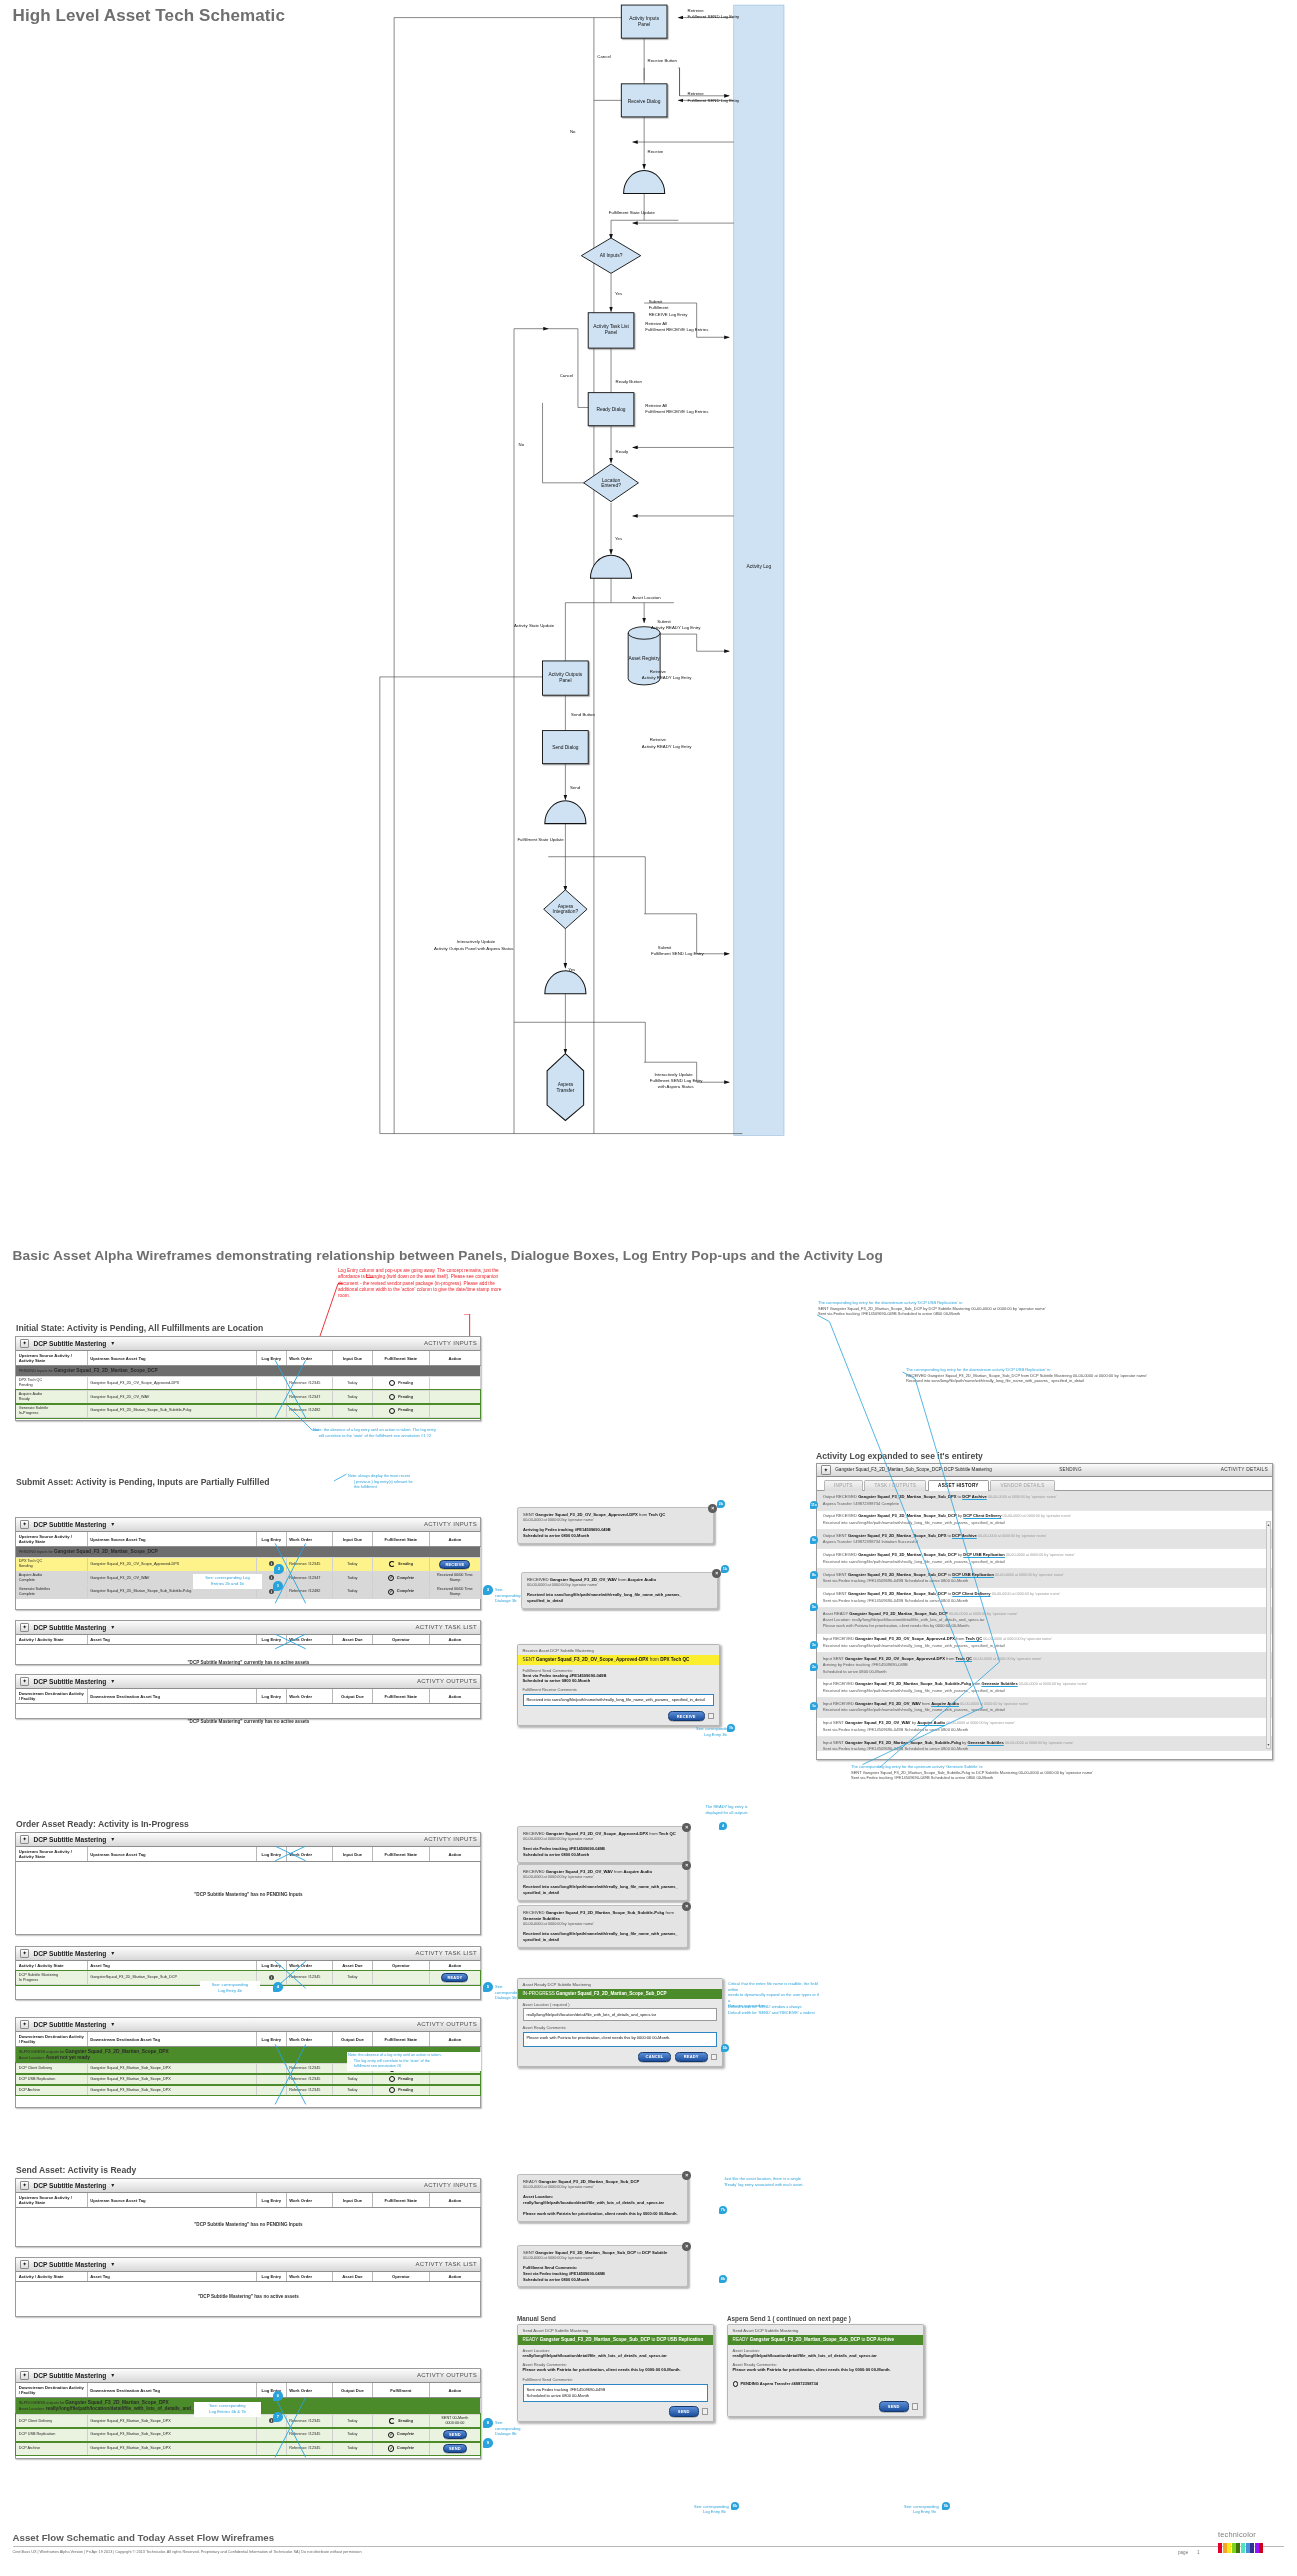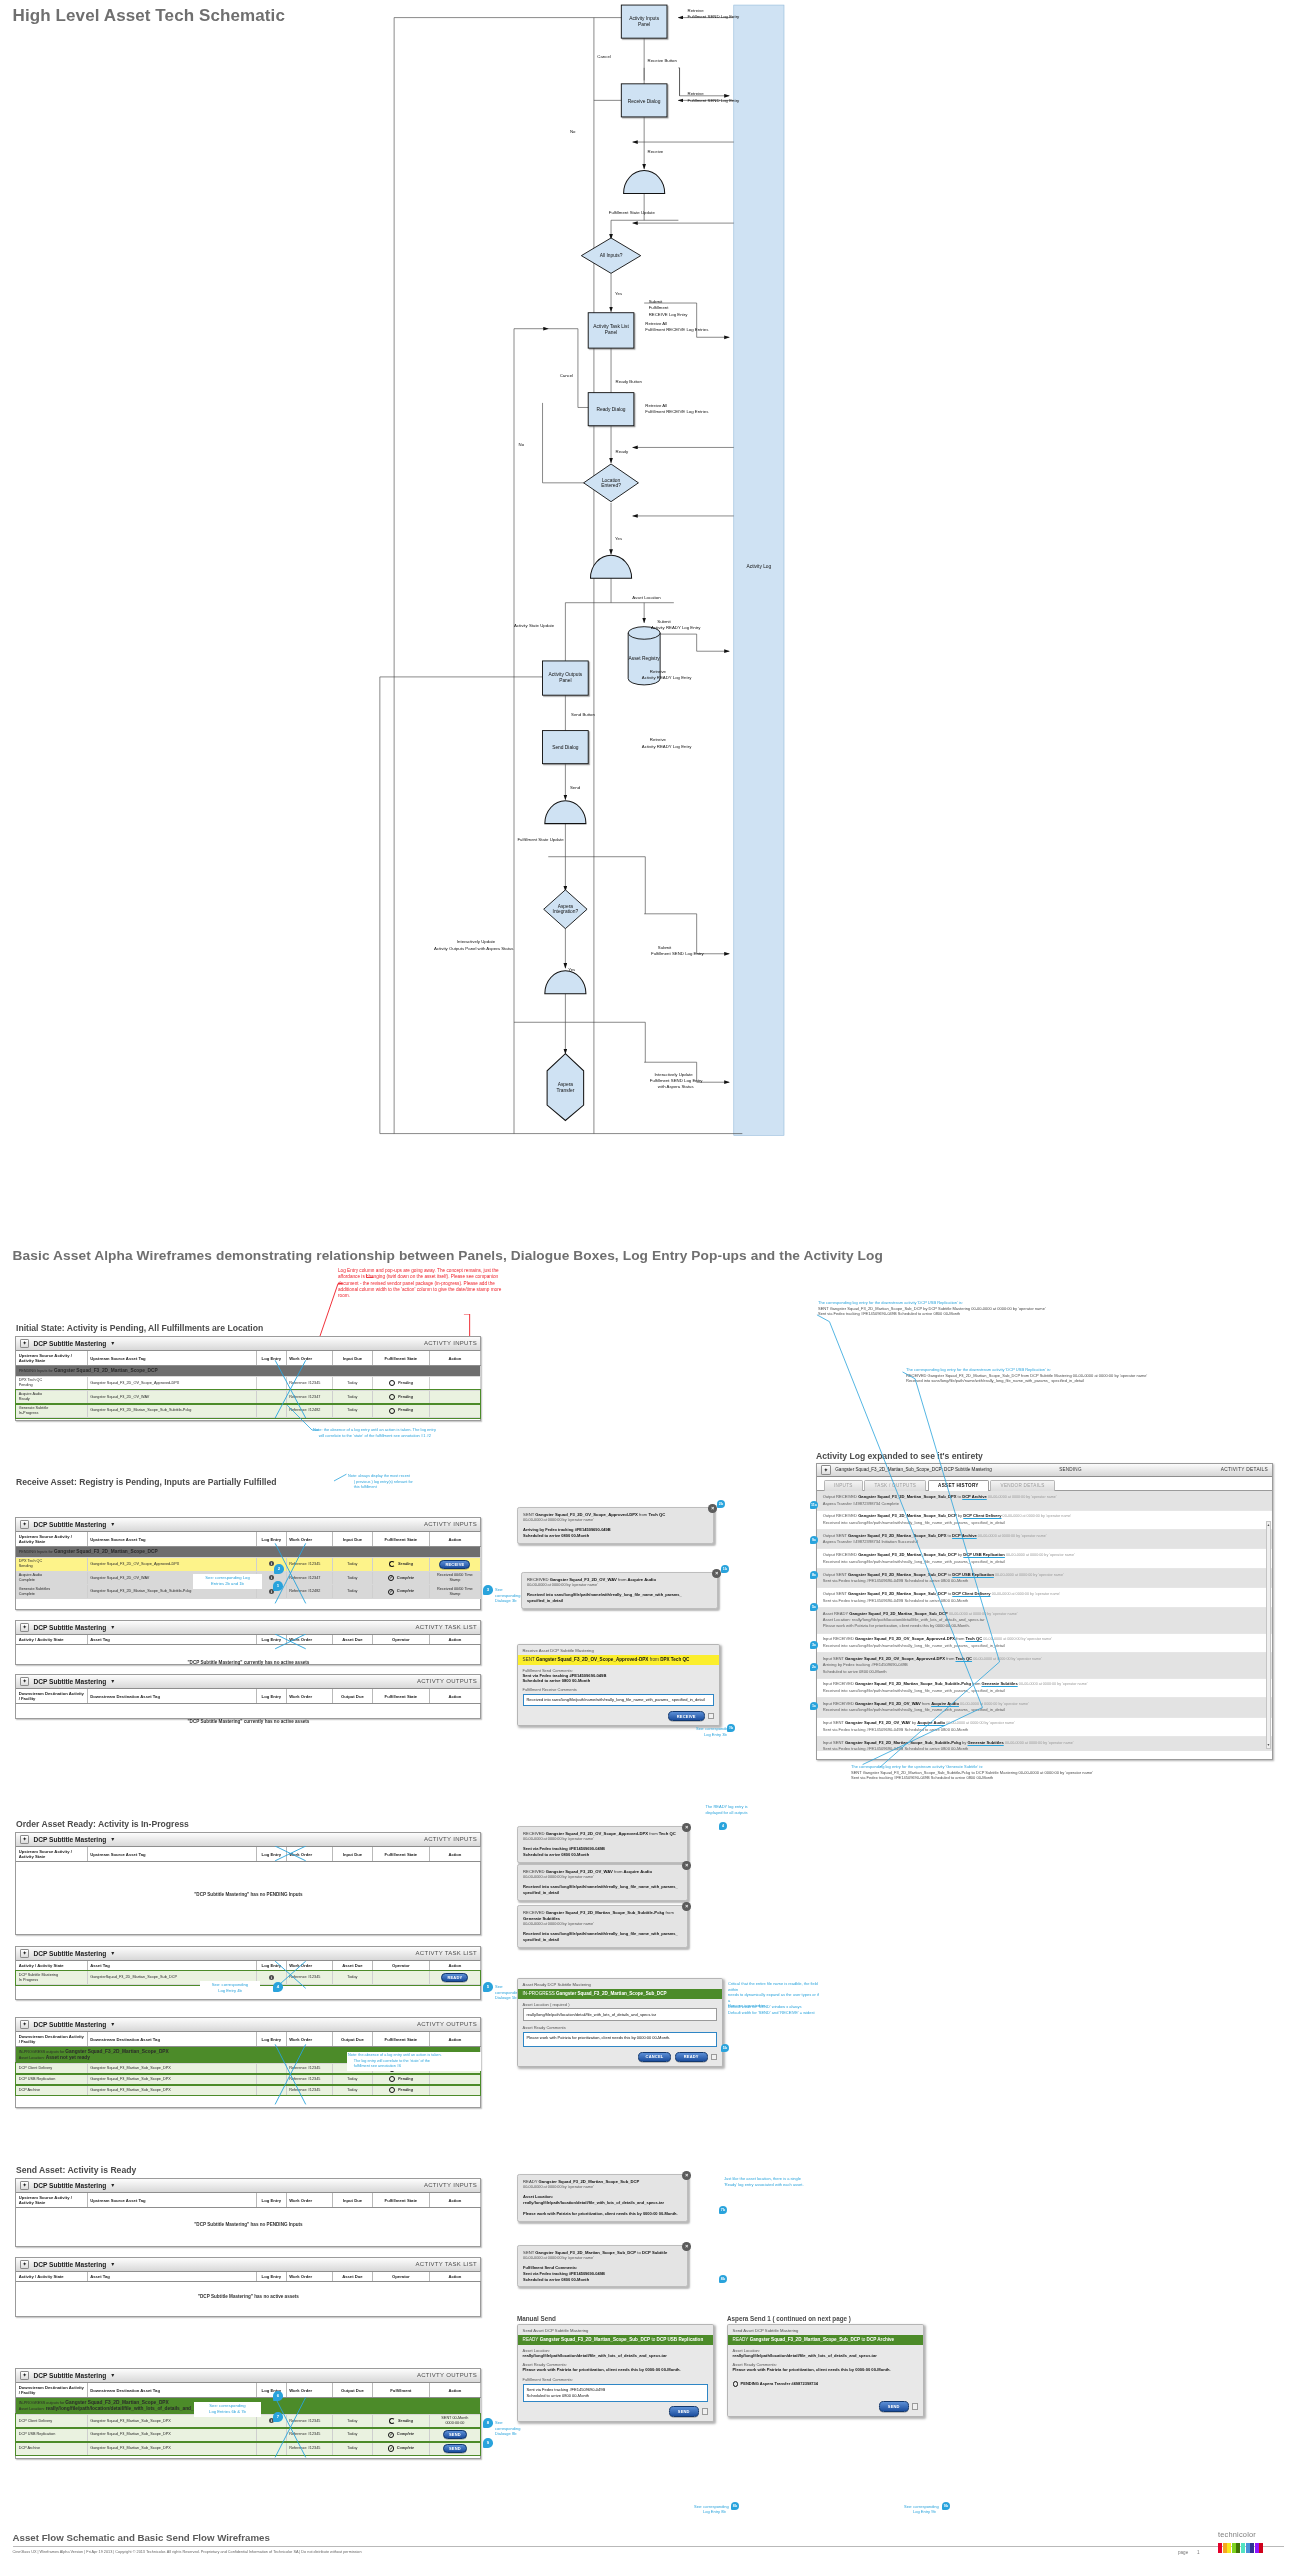--- a/index.html
+++ b/index.html
@@ -488,21 +488,21 @@
   <path d="M2 0 L56 102 M56 0 L2 102" stroke="#29a3dc" stroke-width="1.6" fill="none"></path>
 </svg>
 <div class="abs ann-blue" style="left:313px; top:1427px; width:171px;">
   <div>Note: the absence of a log entry until an action is taken. The log entry</div>
   <div style="padding-left:5.7px">will correlate to the 'state' of the fulfillment see annotation #1 #2</div>
 </div>
 <svg class="abs" style="left:286px; top:1405px;" width="34" height="28.6" viewBox="0 0 60 50">
   <path d="M2 0 L46 44 L58 44" stroke="#29a3dc" stroke-width="1.4" fill="none"></path>
 </svg>
 
-<div class="abs sect-title" style="left:16px; top:1477px;">Receive Asset: Registry is Pending, Inputs are Partially Fulfilled</div>
+<div class="abs sect-title" style="left:16px; top:1477px;">Submit Asset: Activity is Pending, Inputs are Partially Fulfilled</div>
 
 <div class="abs ann-note" style="left:347px; top:1473px; width:126px;">
   <div>Note: always display the most recent</div>
   <div style="padding-left:5.7px">( previous ) log entry(s) relevant for</div>
   <div style="padding-left:5.7px">this fulfillment</div>
 </div>
 <svg class="abs" style="left:334px; top:1473px;" width="17" height="11.4" viewBox="0 0 30 20">
   <path d="M0 14 L22 2" stroke="#29a3dc" stroke-width="1.4" fill="none"></path>
 </svg>
 
@@ -1300,21 +1300,21 @@
   <g stroke="#29a3dc" stroke-width="1.4" fill="none">
     <path d="M10 12 L32 24"></path>
     <path d="M32 24 L300 700"></path>
     <path d="M160 112 L182 124"></path>
     <path d="M182 124 L330 620"></path>
     <path d="M300 700 L90 800"></path>
     <path d="M330 620 L120 805"></path>
   </g>
 </svg>
 
-<div class="abs footer-title" style="left:12.6px; top:2532px;">Asset Flow Schematic and Basic Send Flow Wireframes</div>
+<div class="abs footer-title" style="left:12.6px; top:2532px;">Asset Flow Schematic and Today Asset Flow Wireframes</div>
 <div class="abs footer-rule" style="left:12.6px; top:2546px; width:1271px;"></div>
 <div class="abs footer-meta" style="left:12.6px; top:2550px;">CineGlass UX | Wireframes Alpha Version | Fri Apr 19 2013 | Copyright © 2013 Technicolor. All rights Reserved. Proprietary and Confidential Information of Technicolor SA | Do not distribute without permission</div>
 <div class="abs brand" style="left:1218px; top:2530px;">technicolor</div>
 <div class="abs" style="left:1178px; top:2550px; font-size:4.6px; color:#777;">page</div>
 <div class="abs" style="left:1197px; top:2550px; font-size:4.6px; color:#777;">1</div>
 <div class="abs swatches" style="left:1218px; top:2543px;" id="swatches">
     <i style="background: rgb(228, 0, 43);"></i>
     <i style="background: rgb(245, 166, 35);"></i>
     <i style="background: rgb(248, 231, 28);"></i>
     <i style="background: rgb(126, 211, 33);"></i>

